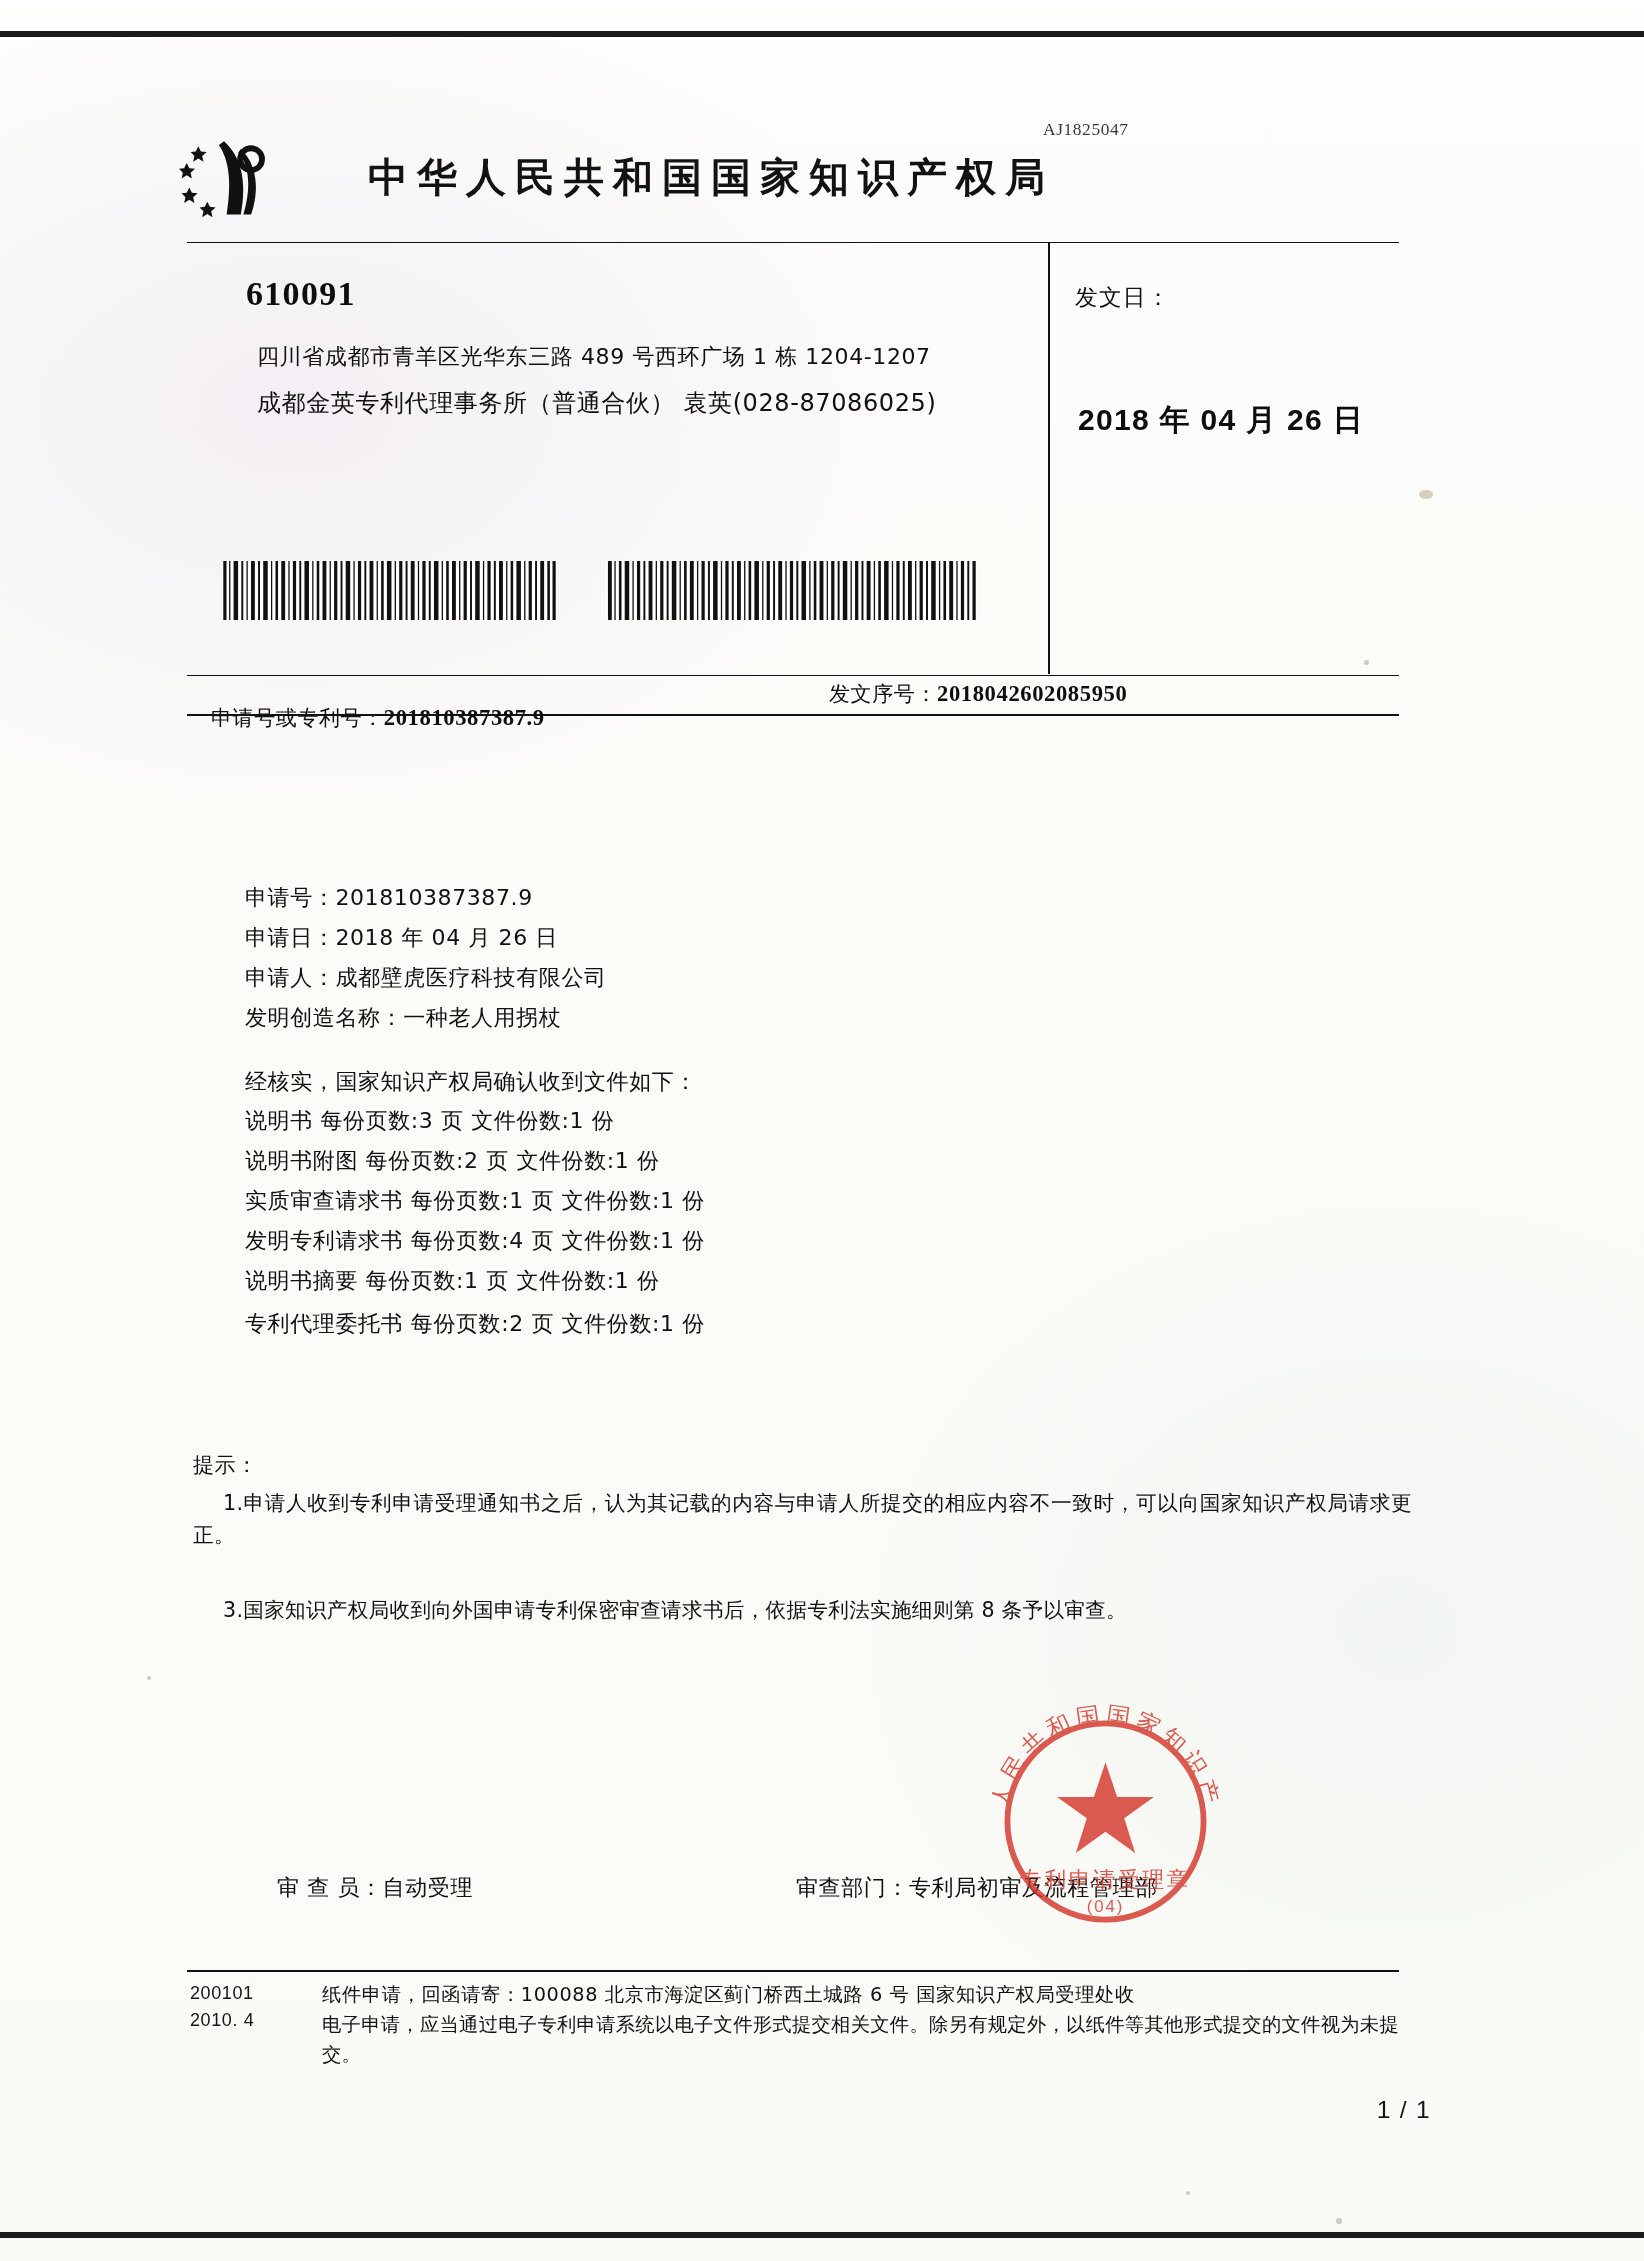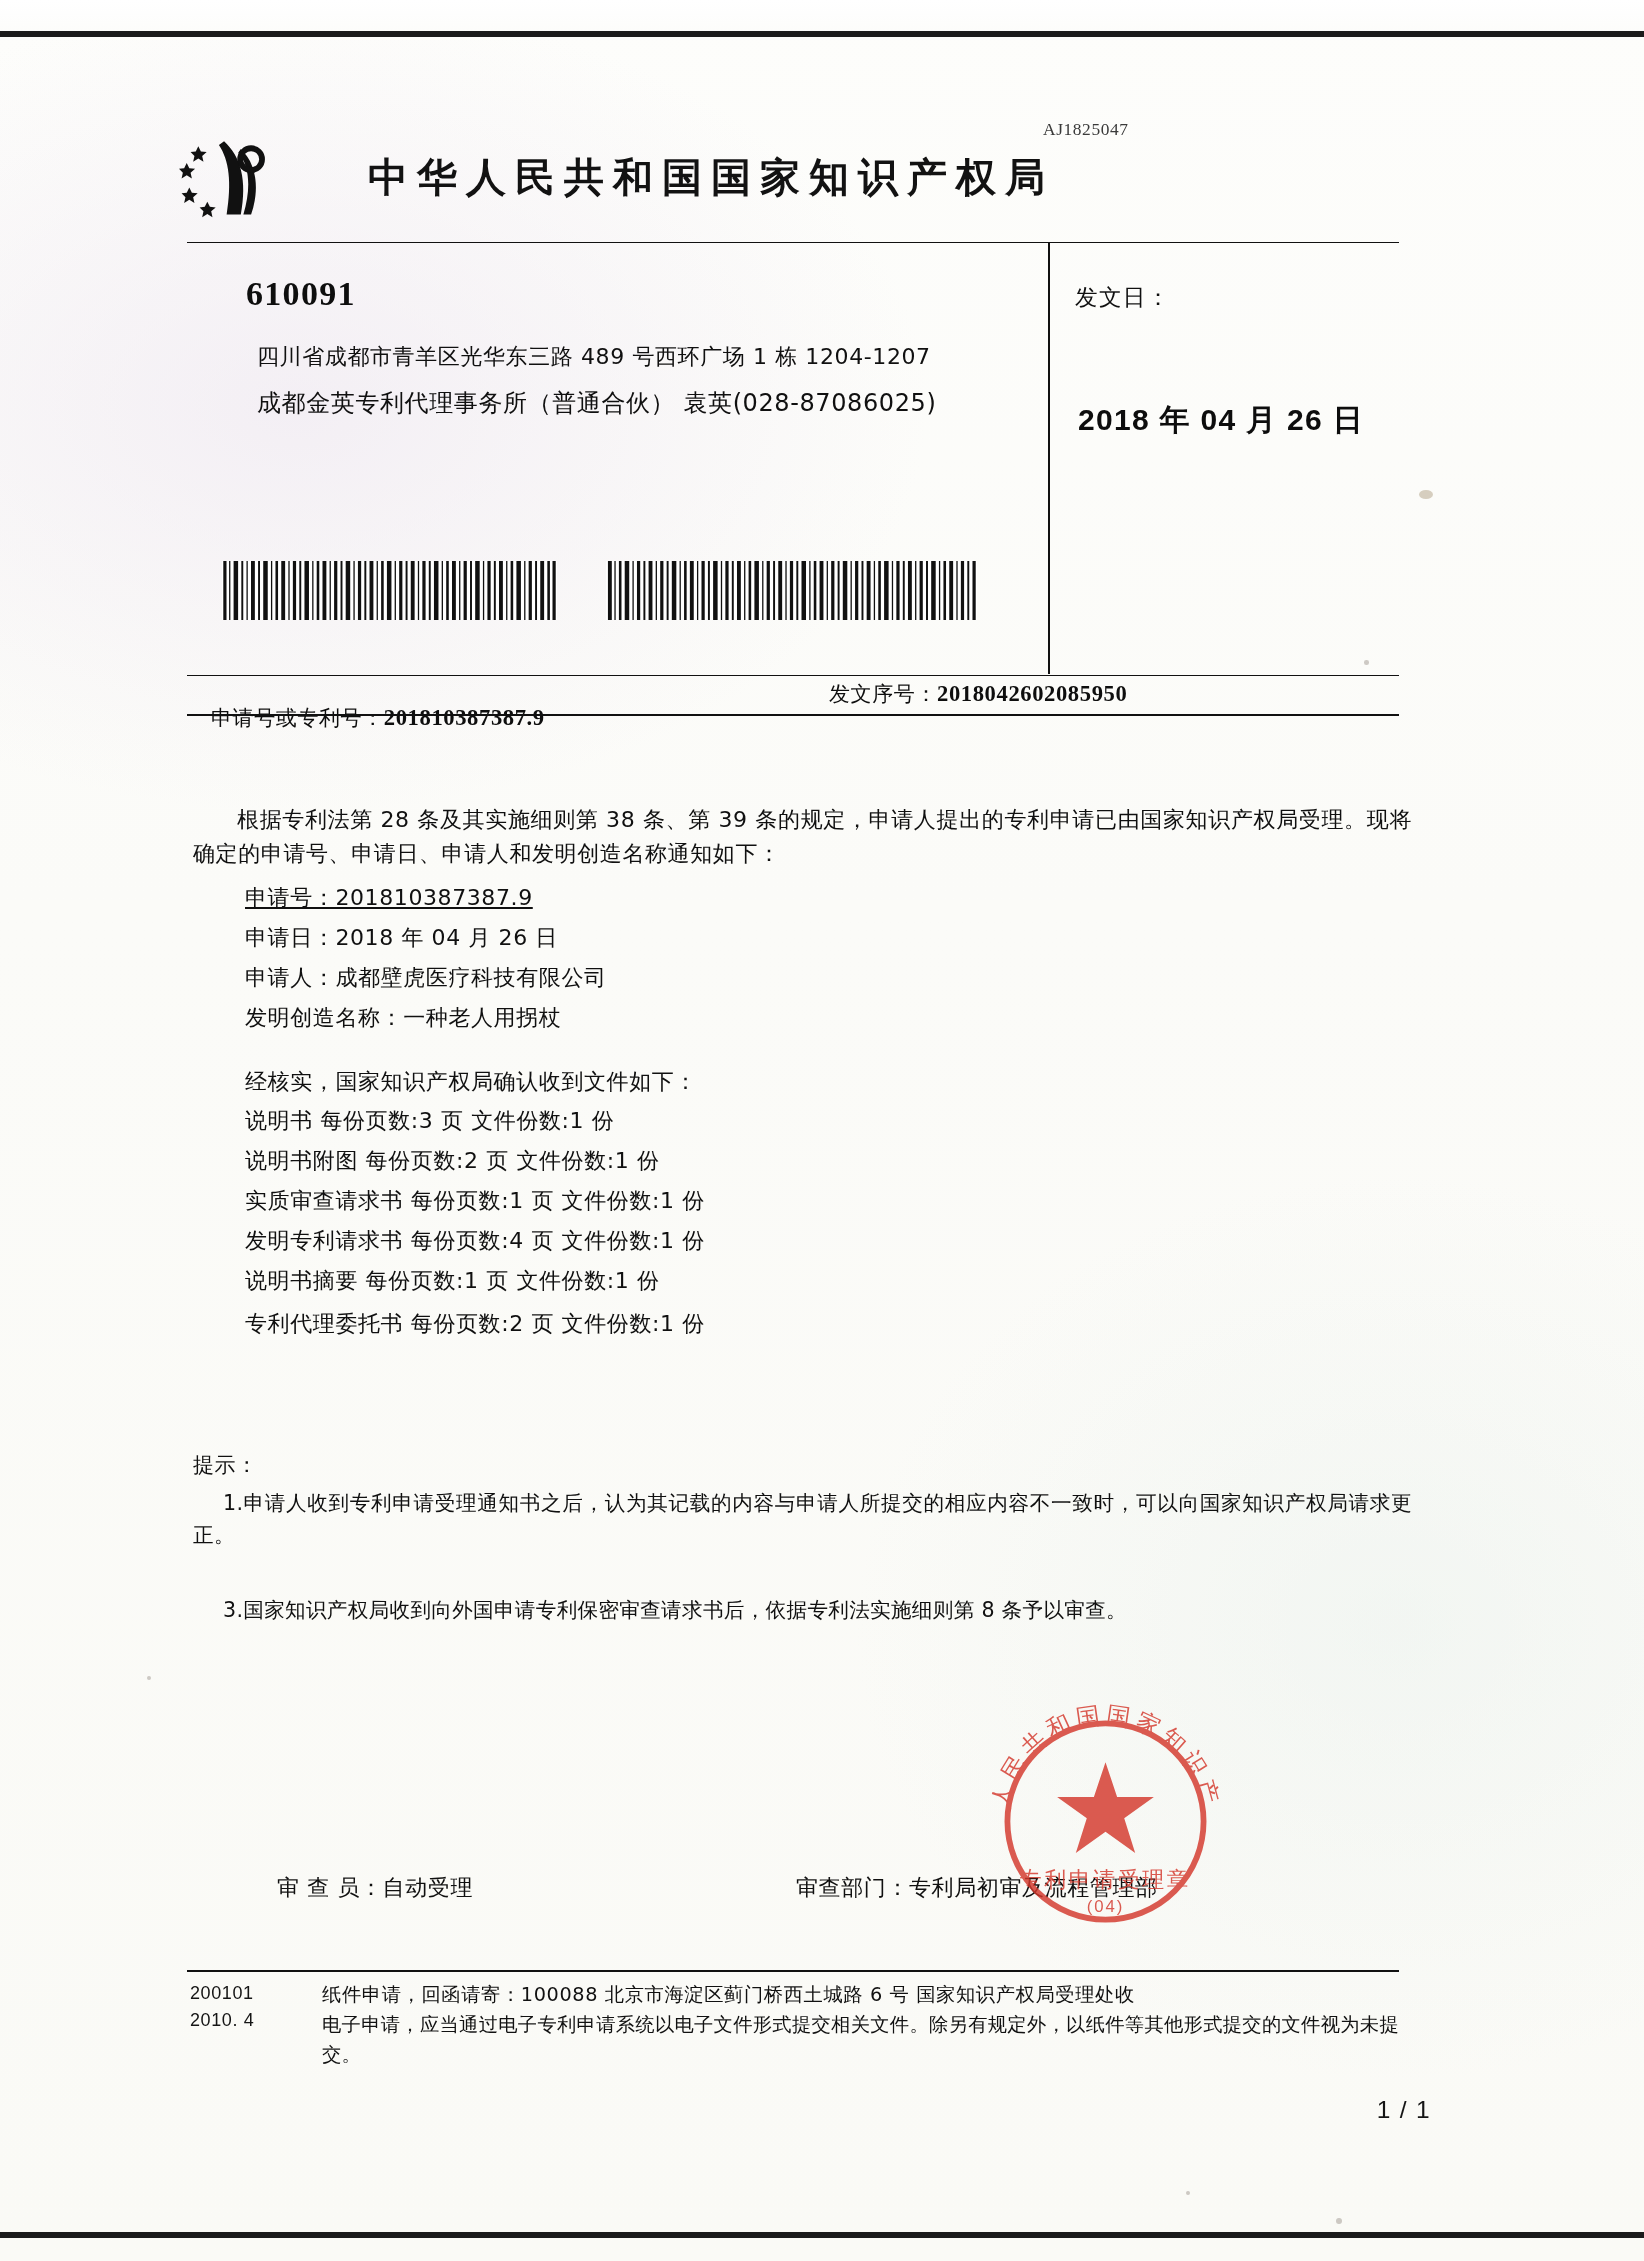--- a/index.html
+++ b/index.html
@@ -198,21 +198,21 @@
   .p-intro { top: 803px; text-indent: 44px; }
 
   .field {
     position: absolute;
     left: 245px;
     font-size: 22px;
     color: #101010;
     letter-spacing: 0.6px;
     white-space: nowrap;
   }
-  .f1 { top: 883px; text-decoration: underline; }
+  .f1 { top: 883px; }
   .f2 { top: 923px; }
   .f3 { top: 963px; }
   .f4 { top: 1003px; }
 
   .confirm-head {
     position: absolute;
     left: 245px; top: 1067px;
     font-size: 22px;
     color: #101010;
     letter-spacing: 0.6px;
@@ -509,21 +509,20 @@
 
     <div class="appno">
       <span>申请号或专利号：</span><b>201810387387.9</b>
     </div>
     <div class="serial">
       <span>发文序号：</span><b>2018042602085950</b>
     </div>
     <div class="rule-under-numbers"></div>
 
 
-    <div class="para p-intro">根据专利法第 28 条及其实施细则第 38 条、第 39 条的规定，申请人提出的专利申请已由国家知识产权局受理。现将确定的申请号、申请日、申请人和发明创造名称通知如下：</div>
 
     <div class="field f1">申请号：201810387387.9</div>
     <div class="field f2">申请日：2018 年 04 月 26 日</div>
     <div class="field f3">申请人：成都壁虎医疗科技有限公司</div>
     <div class="field f4">发明创造名称：一种老人用拐杖</div>
 
     <div class="confirm-head">经核实，国家知识产权局确认收到文件如下：</div>
     <div class="doc-item d0">说明书 每份页数:3 页 文件份数:1 份</div>
     <div class="doc-item d1">说明书附图 每份页数:2 页 文件份数:1 份</div>
     <div class="doc-item d2">实质审查请求书 每份页数:1 页 文件份数:1 份</div>

